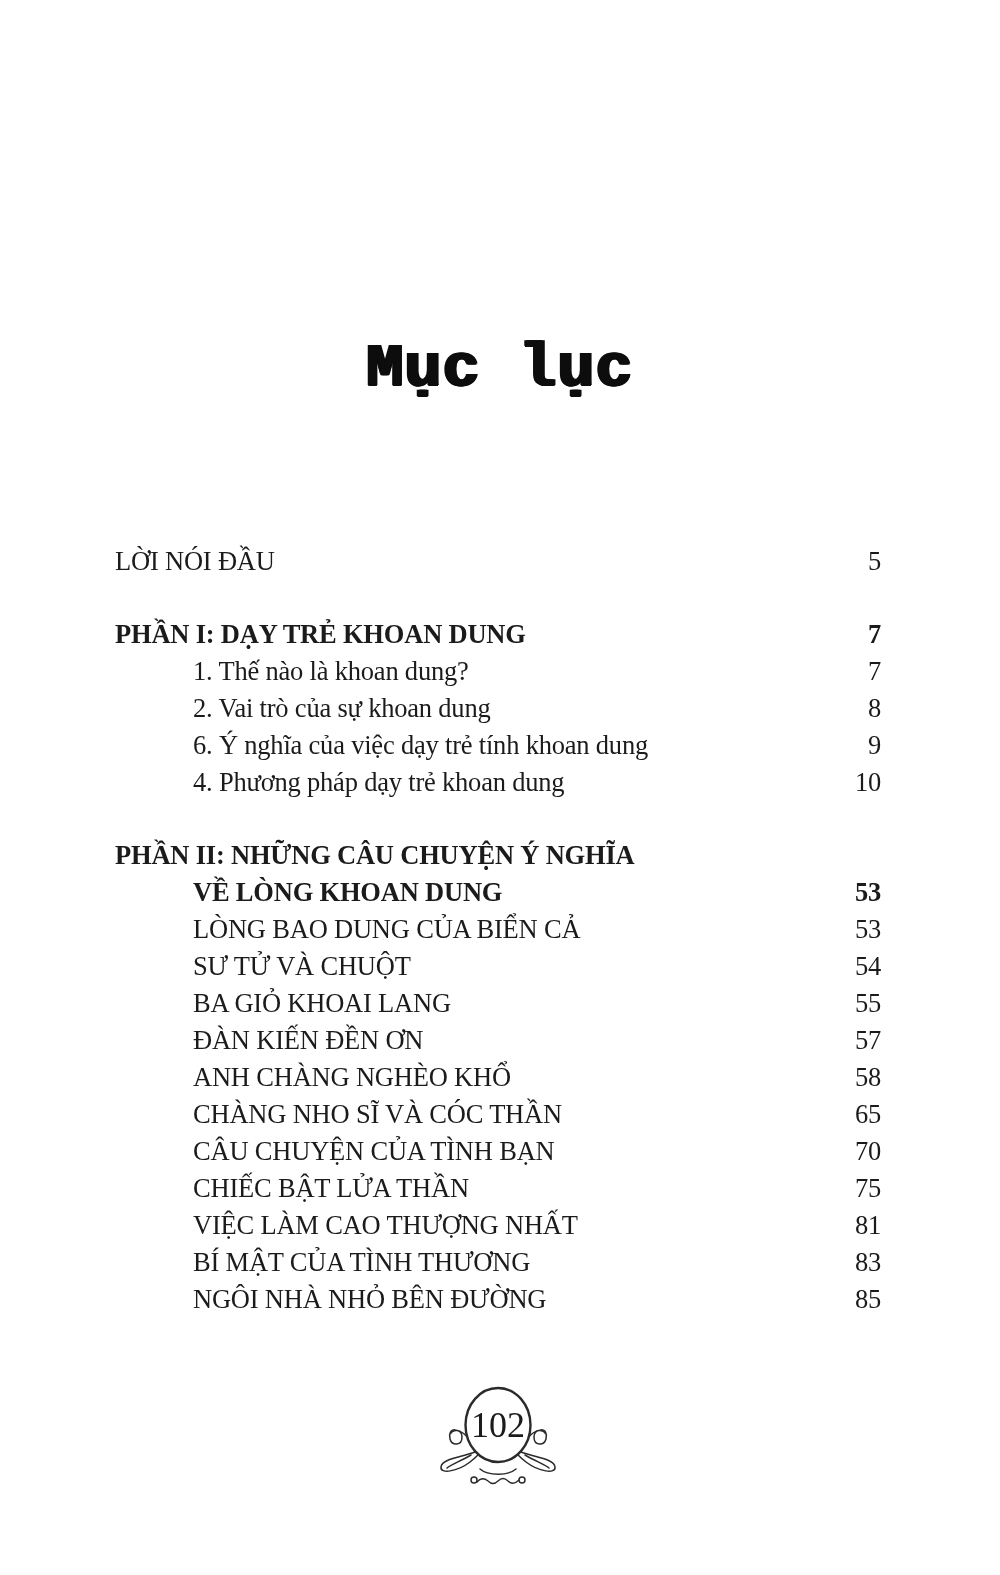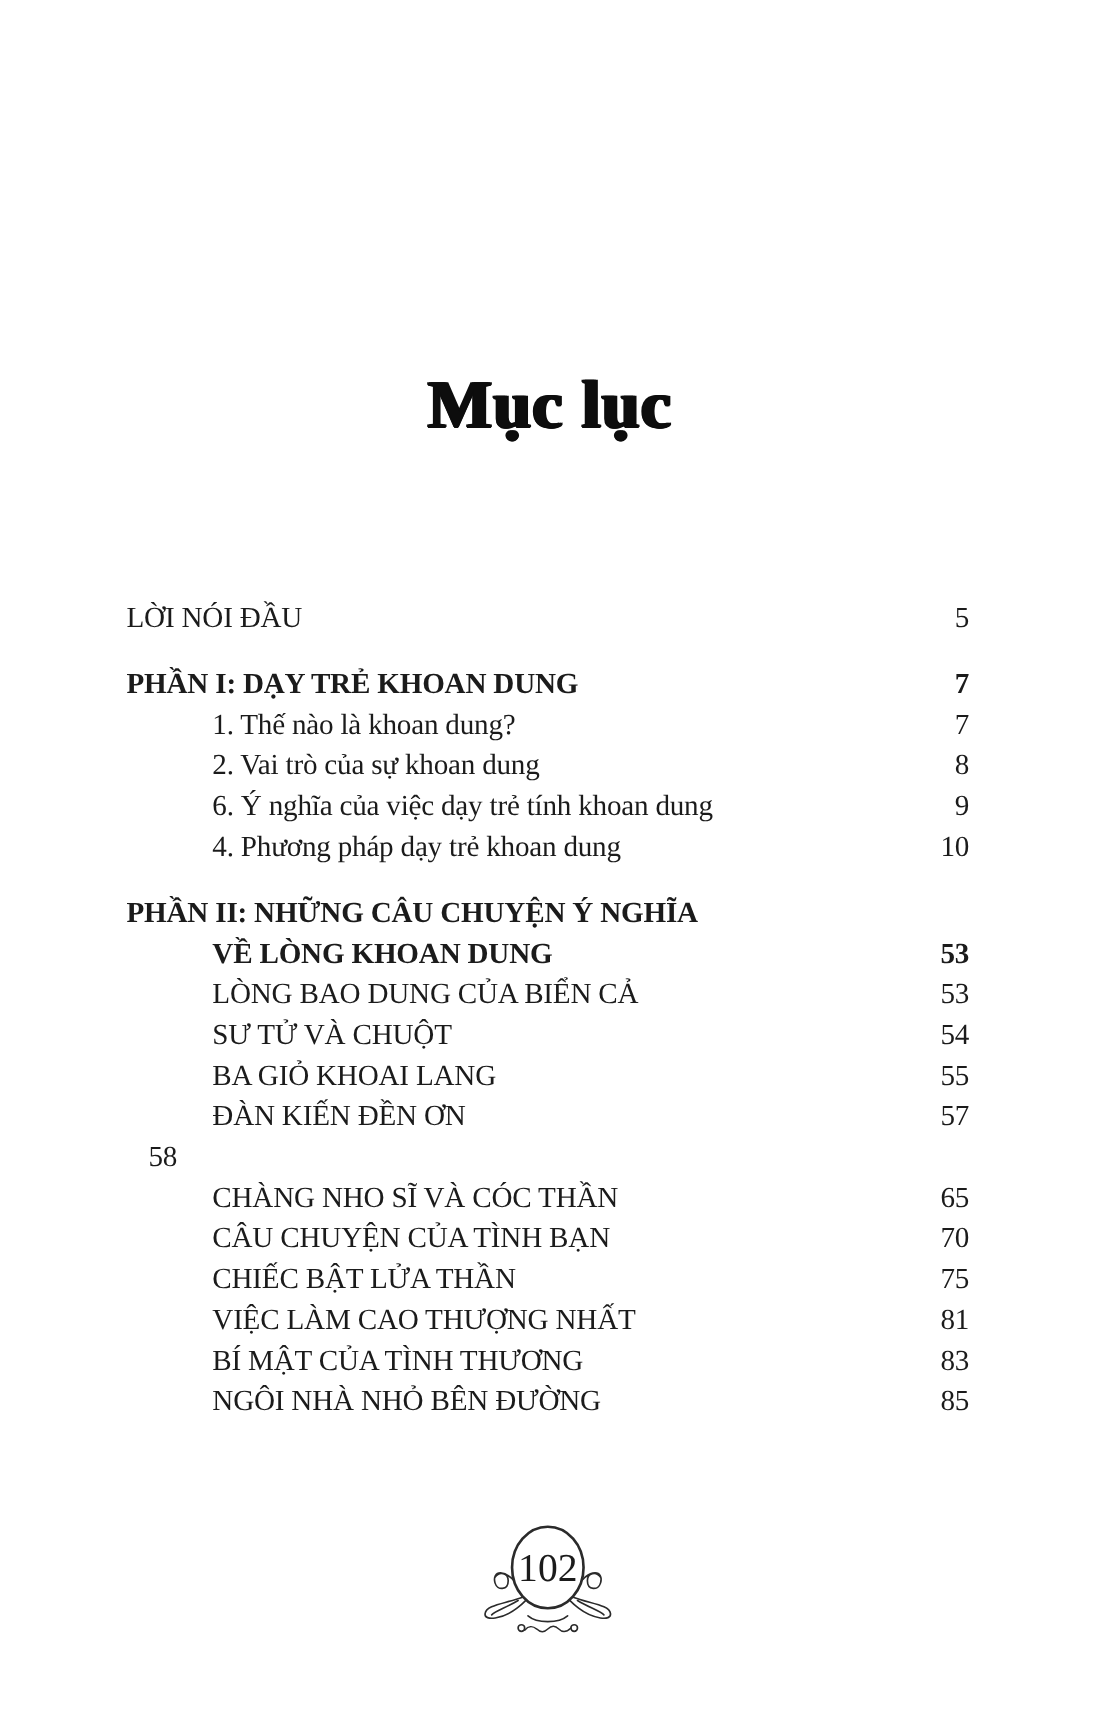--- a/index.html
+++ b/index.html
@@ -23,37 +23,38 @@
     font-size: 62px;
     font-weight: bold;
     letter-spacing: 1px;
     color: #0d0d0d;
     text-shadow:
       1.6px 0 0 currentColor,
       -1.6px 0 0 currentColor,
       0 1.2px 0 currentColor,
       0.9px 1px 0 currentColor,
       -0.9px 1px 0 currentColor;
+    font-family: Liberation Mono, monospace;
   }
   
   .toc {
     position: absolute;
     top: 543px;
     left: 115px;
     width: 766px;
   }
   .toc-row {
     display: flex;
     justify-content: space-between;
     align-items: flex-end;
     font-size: 26.5px;
     line-height: 37px;
     letter-spacing: -0.2px;
   }
-  .toc-row.bold { font-weight: bold; margin-top: 23px; gap: 36px; }
+  .toc-row.bold { font-weight: bold; margin-top: 36px; gap: 36px; }
   .toc-row.indent .line1 { padding-left: 78px; }
   .toc-label .line2 { padding-left: 78px; }
   .toc-page-num {
     flex: 0 0 auto;
     padding-left: 20px;
     text-align: right;
     line-height: 37px;
   }
   
   .footer-ornament {
@@ -133,20 +134,23 @@
         </div>
         <div class="toc-page-num">55</div>
       </div>
       <div class="toc-row indent">
         <div class="toc-label">
           <div class="line1">ĐÀN KIẾN ĐỀN ƠN</div>
         </div>
         <div class="toc-page-num">57</div>
       </div>
       <div class="toc-row indent">
+        <div class="toc-label">
+          <div class="line1">ANH CHÀNG NGHÈO KHỔ</div>
+        </div>
         <div class="toc-page-num">58</div>
       </div>
       <div class="toc-row indent">
         <div class="toc-label">
           <div class="line1">CHÀNG NHO SĨ VÀ CÓC THẦN</div>
         </div>
         <div class="toc-page-num">65</div>
       </div>
       <div class="toc-row indent">
         <div class="toc-label">

